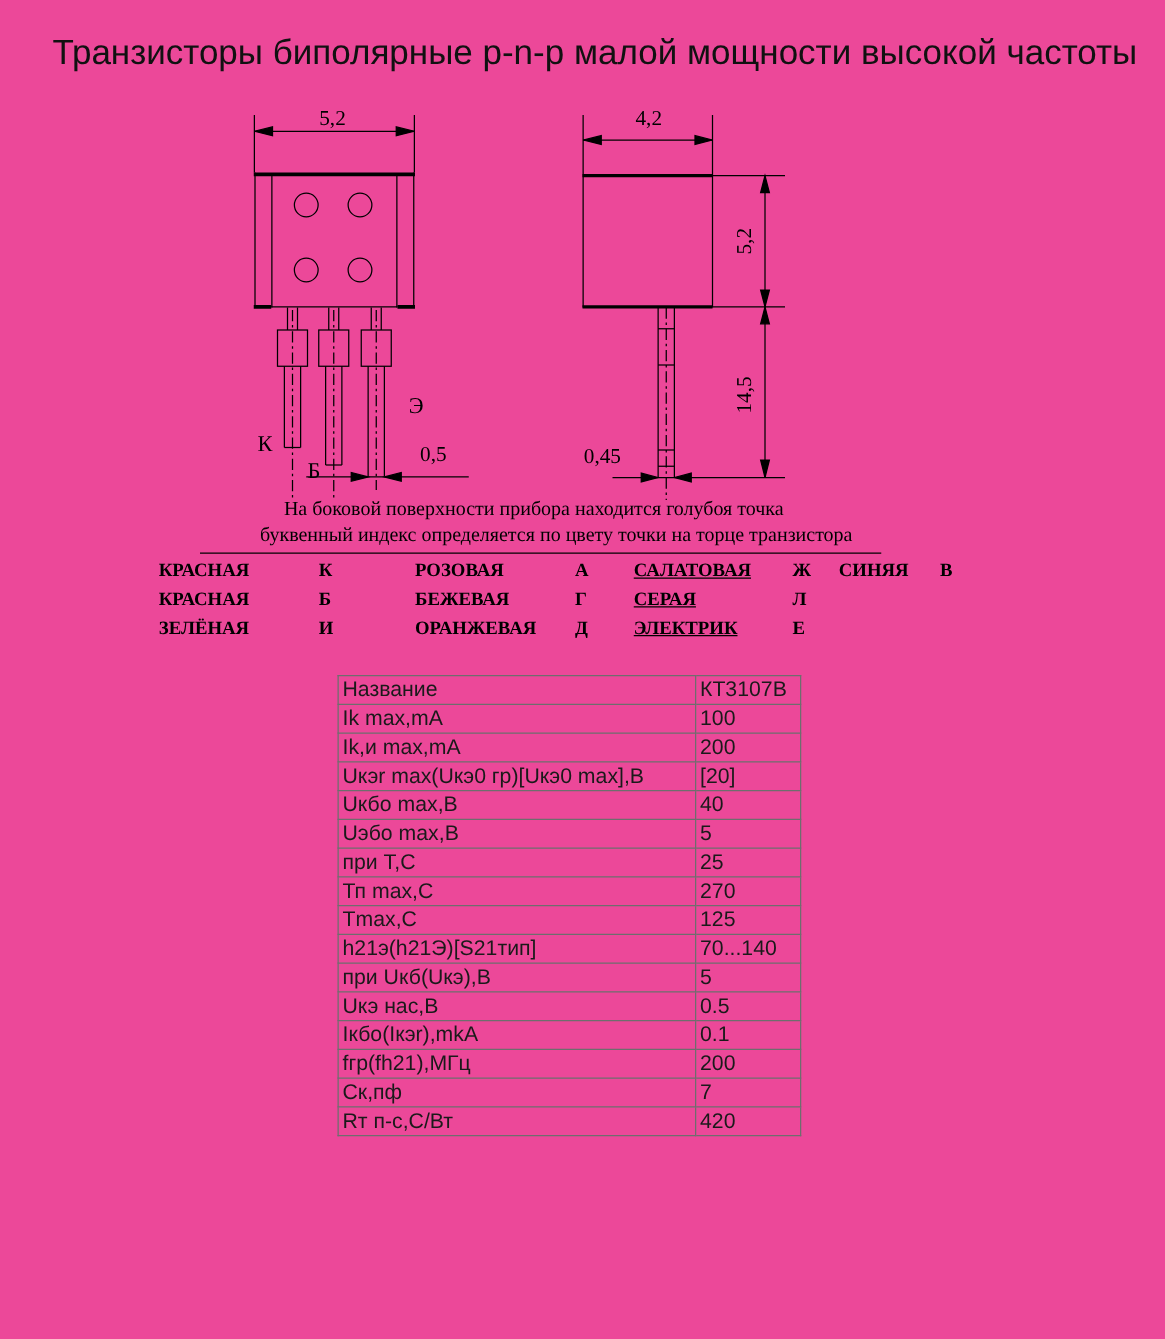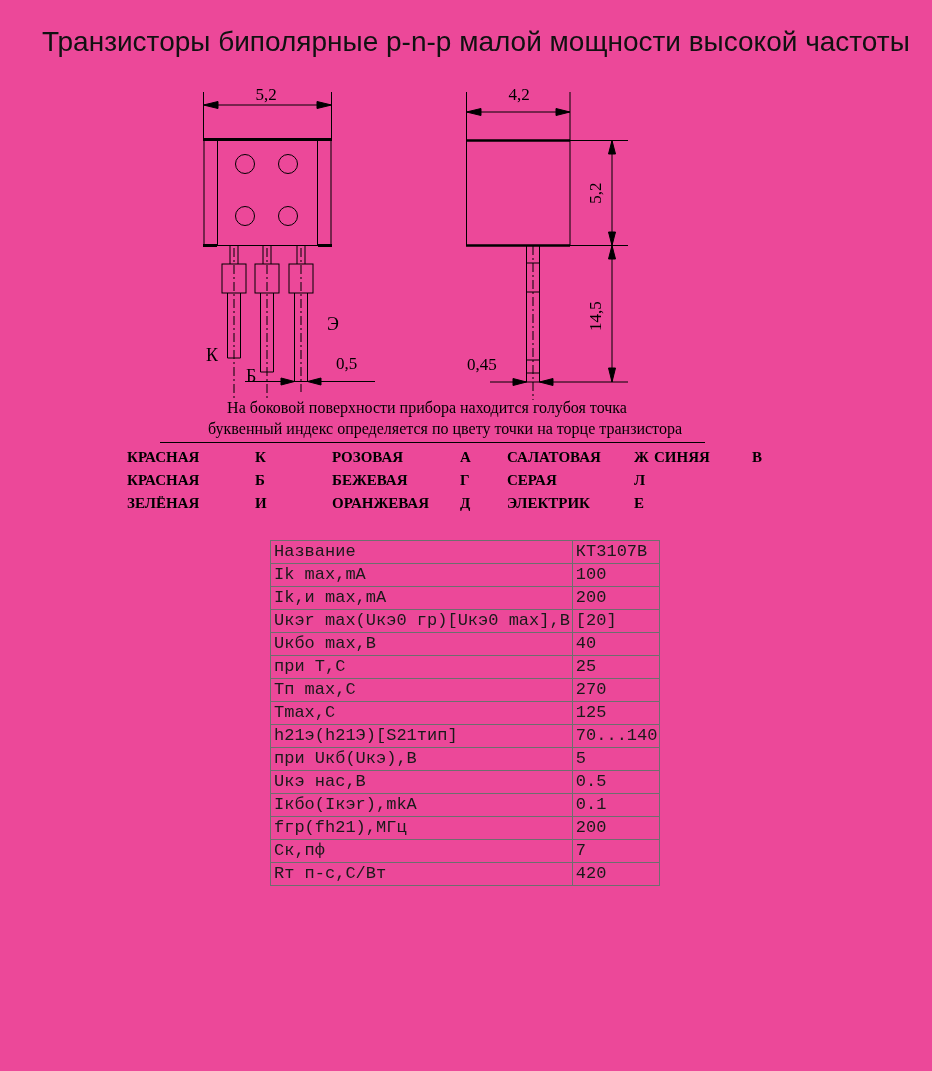--- a/index.html
+++ b/index.html
@@ -12,25 +12,25 @@
   .pintext{font-size:18px;}
   .note{position:absolute;white-space:nowrap;font-family:"Liberation Serif",serif;
         font-weight:normal;font-size:16px;transform:translateX(-50%);}
   .note1{left:427px;top:399px;}
   .note2{left:445px;top:420px;}
   .rule{position:absolute;left:160px;top:442px;width:545px;height:1px;background:#000;}
   .colorrow{position:absolute;left:0;width:932px;height:20px;
             font-family:"Liberation Serif",serif;font-weight:bold;font-size:15px;}
   .colorrow span{position:absolute;white-space:nowrap;margin-left:12px;}
   .cc1{left:115px;} .cl1{left:243px;} .cc2{left:320px;} .cl2{left:448px;}
-  .cc3{left:495px;} .cl3{left:622px;} .cc4{left:642px;text-align:center;} .cl4{left:740px;}
+  .cc3{left:495px;text-decoration:underline;} .cl3{left:622px;} .cc4{left:659px;text-align:center;} .cl4{left:740px;}
   .params{position:absolute;left:270px;top:540px;border-collapse:collapse;
           table-layout:fixed;font-size:17px;}
   .params td{border:1px solid #6e6e6e;height:22px;padding:0 2px 0 3px;
-             white-space:nowrap;overflow:visible;line-height:22px;color:#1a1a1a;font-family:Liberation Mono, monospace;}
+             white-space:nowrap;overflow:visible;line-height:22px;color:#1a1a1a;}
   .params td.name{width:280px;}
   .params td.val{width:78px;}
 </style>
 </head>
 <body>
 
 <div id="page">
 
   <div class="title">Транзисторы биполярные p-n-p малой мощности высокой частоты</div>
 
@@ -189,20 +189,24 @@
         <tr>
           <td class="name">Uкэr max(Uкэ0 гр)[Uкэ0 max],В</td>
           <td class="val">[20]</td>
         </tr>
 
         <tr>
           <td class="name">Uкбо max,В</td>
           <td class="val">40</td>
         </tr>
 
+        <tr>
+          <td class="name">Uэбо max,В</td>
+          <td class="val">5</td>
+        </tr>
 
 
         <tr>
           <td class="name">при Т,С</td>
           <td class="val">25</td>
         </tr>
 
         <tr>
           <td class="name">Тп max,С</td>
           <td class="val">270</td>

